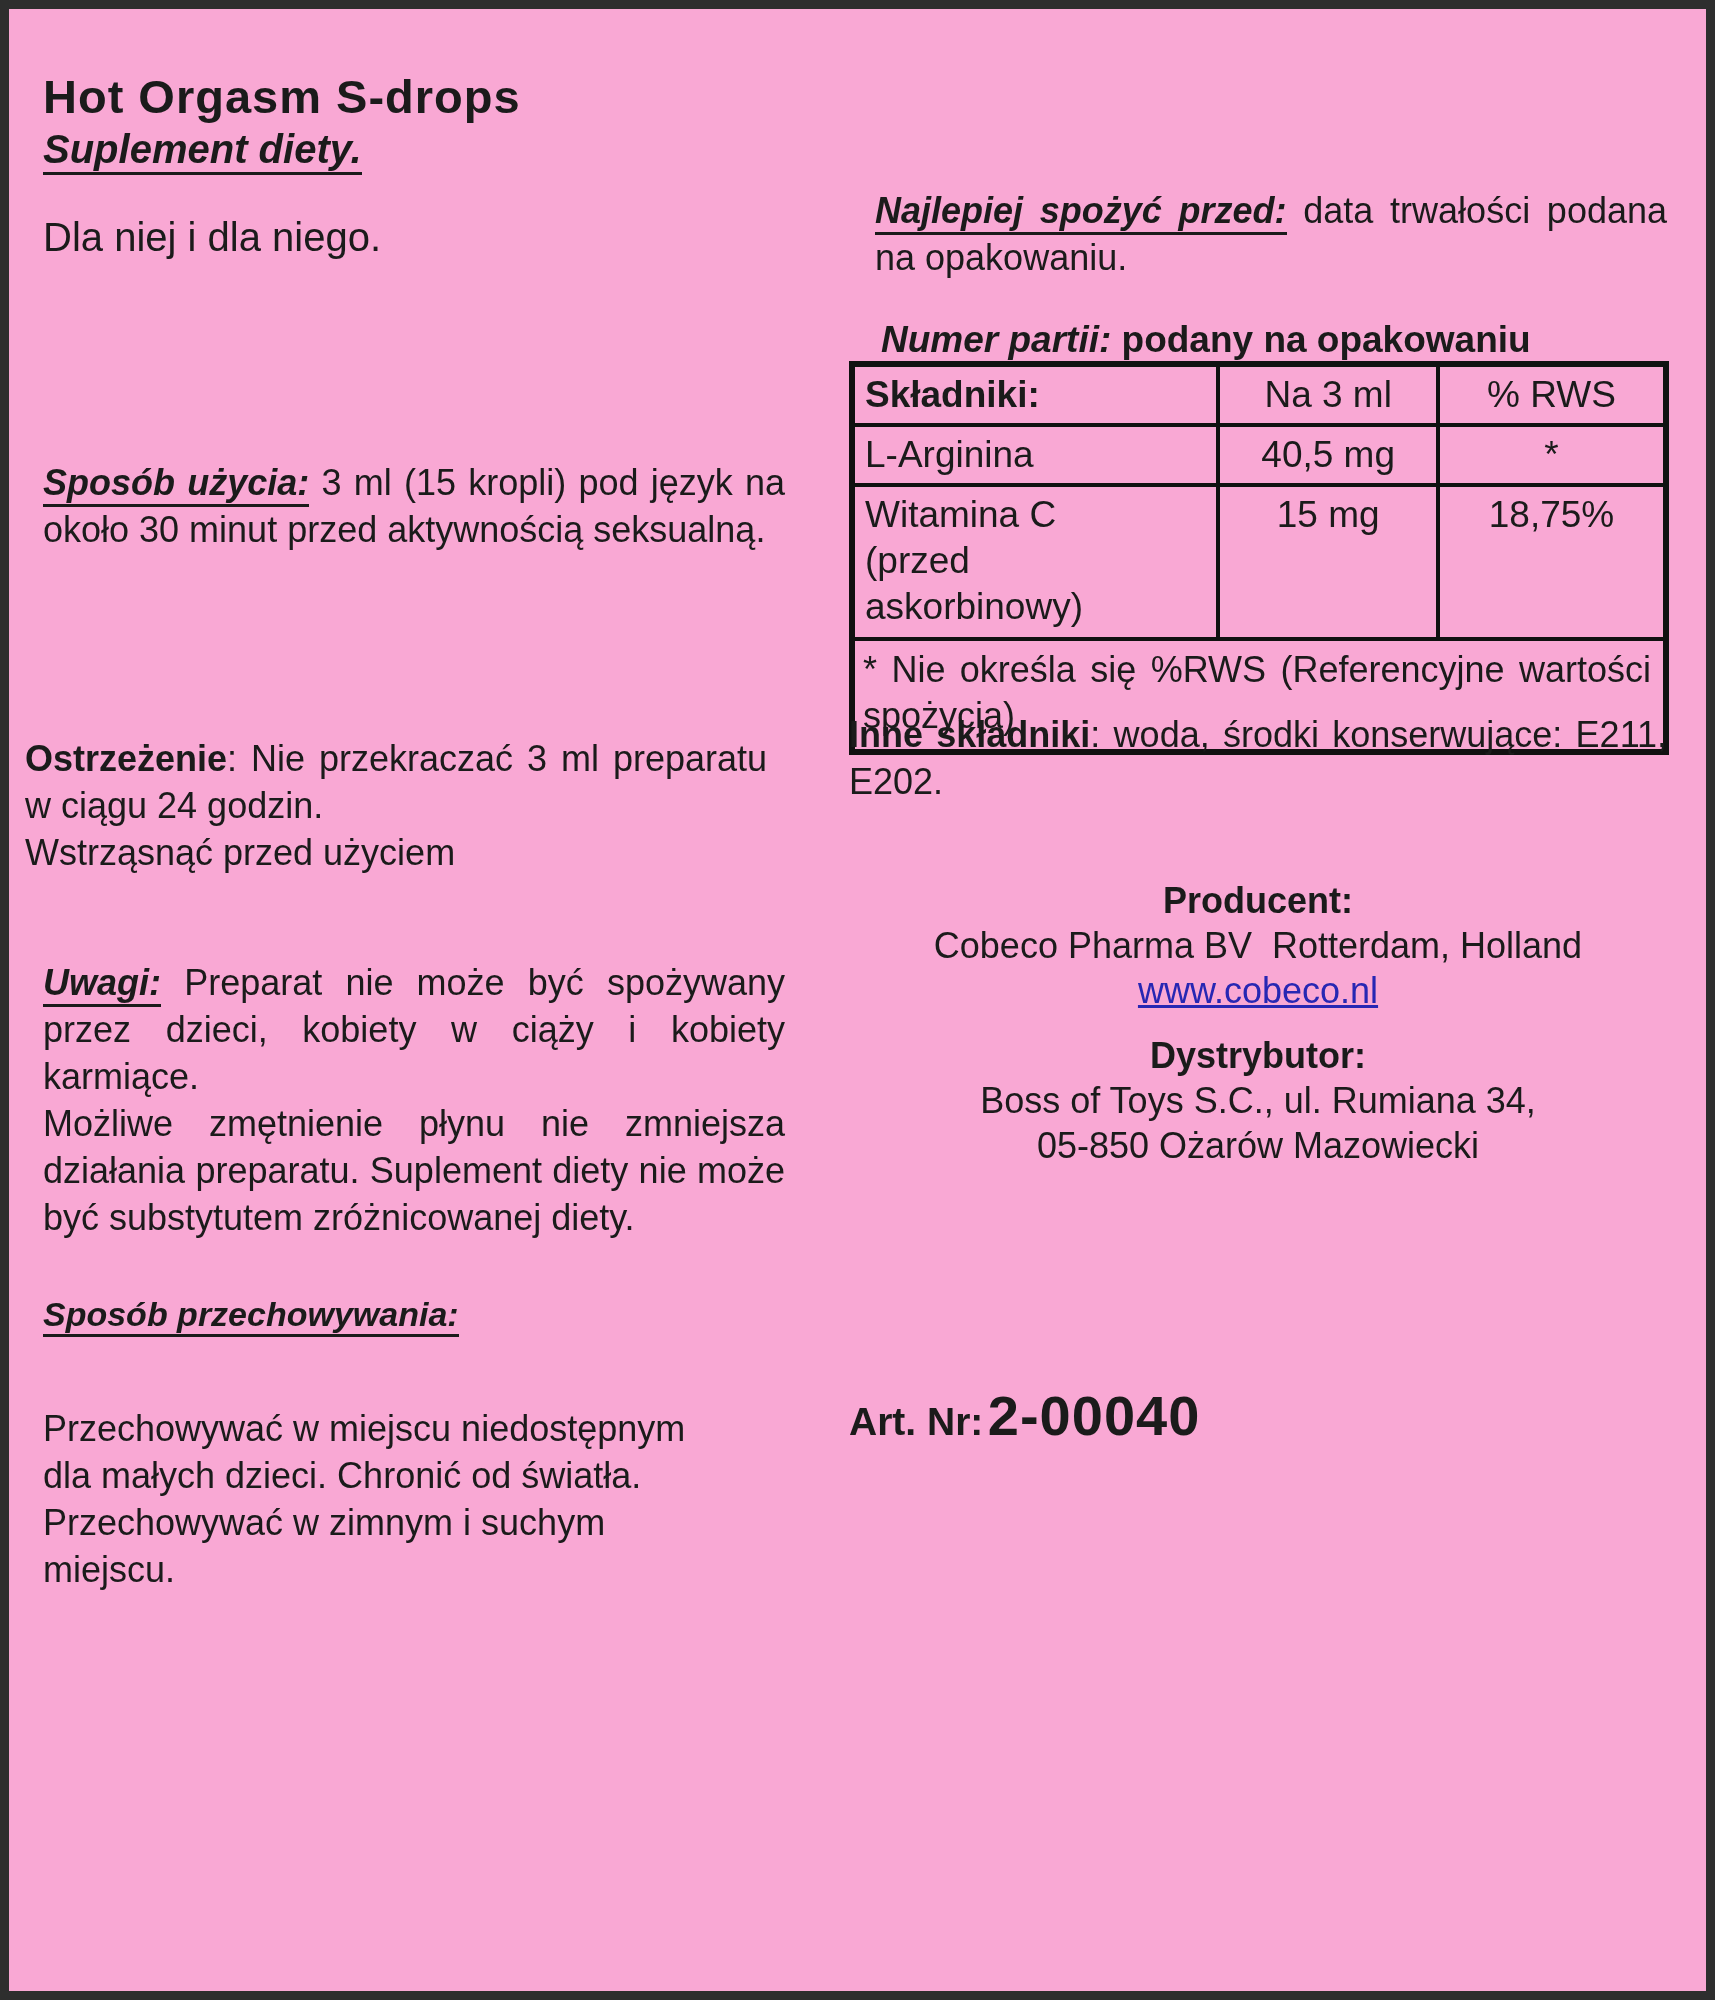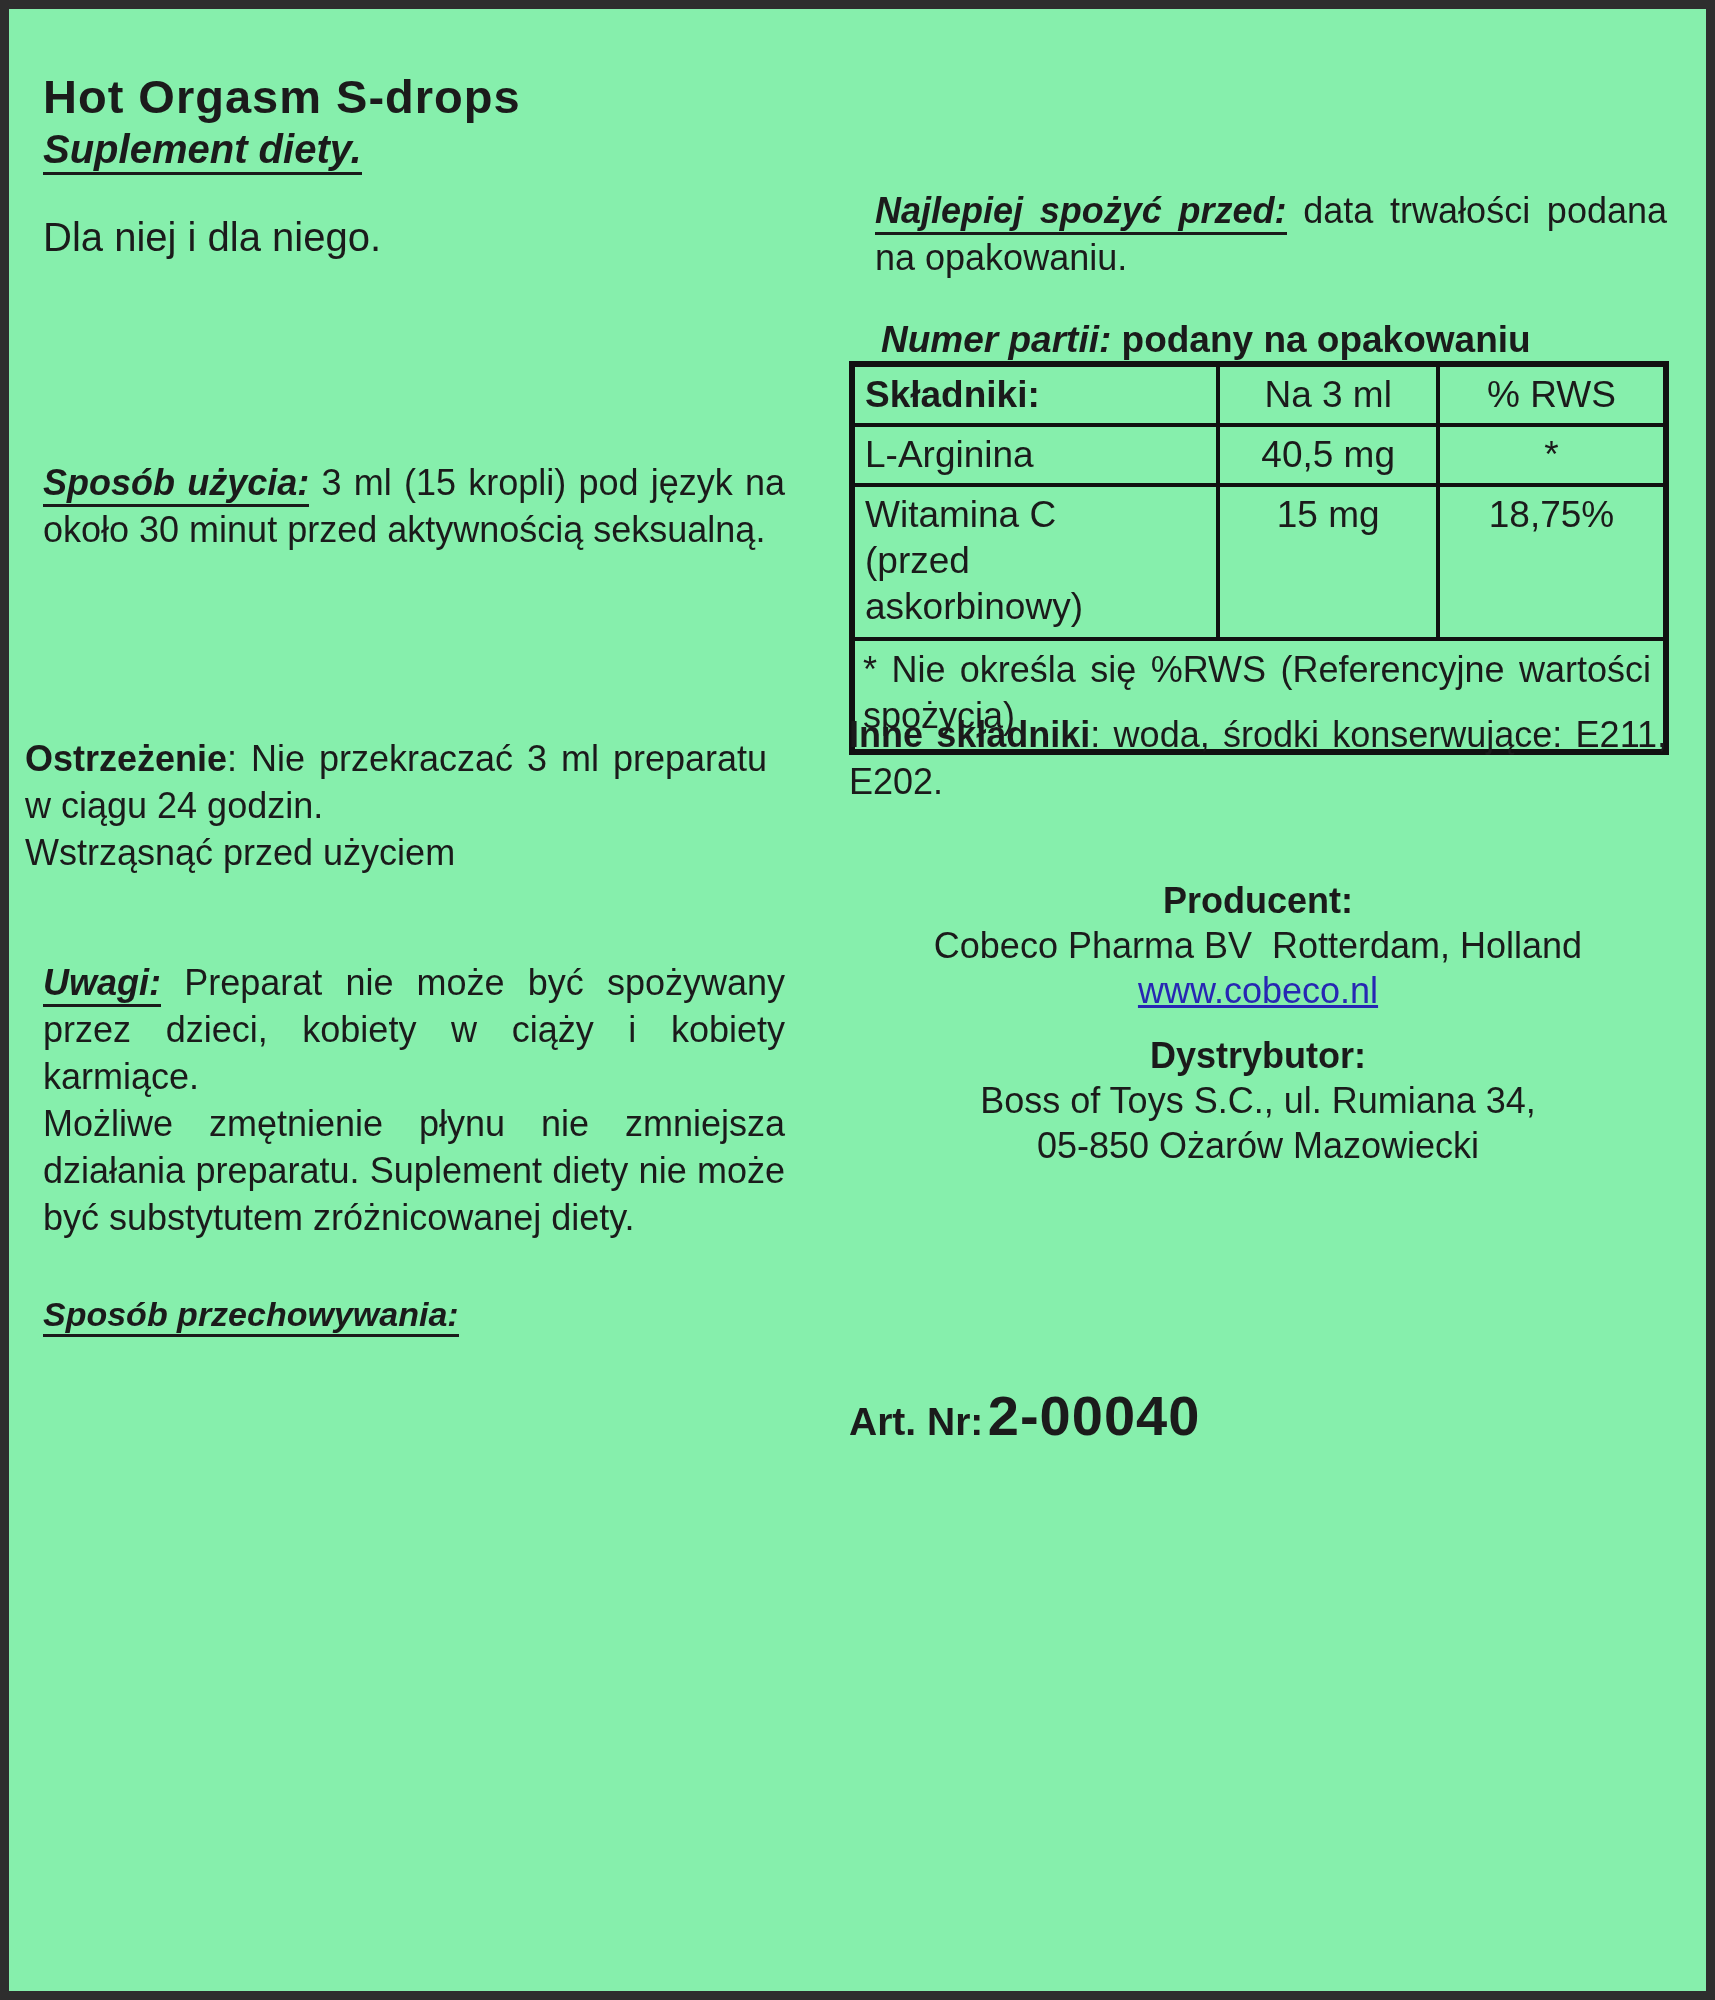--- a/index.html
+++ b/index.html
@@ -1,19 +1,19 @@
 <!DOCTYPE html>
 <html><head>
 <meta charset="utf-8">
 <style>
   html,body { margin:0; padding:0; background:#f3f3f3; }
   .page {
     position:relative;
     width:1715px; height:2000px;
-    background:#86efac;
+    background:#f9a8d4;
     border:9px solid #2e2e2e;
     box-sizing:border-box;
     font-family:"Liberation Sans", sans-serif;
     color:#1b1b1b;
     overflow:hidden;
   }
   .abs { position:absolute; }
   .b   { font-weight:bold; }
   .biu { font-weight:bold; font-style:italic; border-bottom:3px solid currentColor; padding-bottom:1px; }
   .just{ text-align:justify; }
@@ -64,20 +64,24 @@
   <div class="abs subtitle"><span class="biu">Suplement diety.</span></div>
   <div class="abs tagline">Dla niej i dla niego.</div>
 
   <div class="abs usage body-txt just"><span class="biu">Sposób użycia:</span> <span>3 ml (15 kropli) pod język na około 30 minut przed aktywnością seksualną.</span></div>
 
   <div class="abs warning body-txt just"><span class="b">Ostrzeżenie</span><span>: Nie przekraczać 3 ml preparatu w ciągu 24 godzin.</span><span style="display:block;">Wstrząsnąć przed użyciem</span></div>
 
   <div class="abs notes body-txt just"><span class="biu">Uwagi:</span> <span>Preparat nie może być spożywany przez dzieci, kobiety w ciąży i kobiety karmiące.</span><span style="display:block;" class="just">Możliwe zmętnienie płynu nie zmniejsza działania preparatu. Suplement diety nie może być substytutem zróżnicowanej diety.</span></div>
 
   <div class="abs storage-label"><span class="biu">Sposób przechowywania:</span></div>
+  <div class="abs storage-text body-txt pre">Przechowywać w miejscu niedostępnym
+dla małych dzieci. Chronić od światła.
+Przechowywać w zimnym i suchym
+miejscu.</div>
 
 
   <div class="abs najlepiej body-txt just"><span class="biu">Najlepiej spożyć przed:</span> <span>data trwałości podana na opakowaniu.</span></div>
 
   <div class="abs numer"><span class="biu">Numer partii:</span> <span class="b">podany na opakowaniu</span></div>
 
   <table class="abs ing-table">
     <colgroup>
         <col class="c1">
         <col class="c2">

